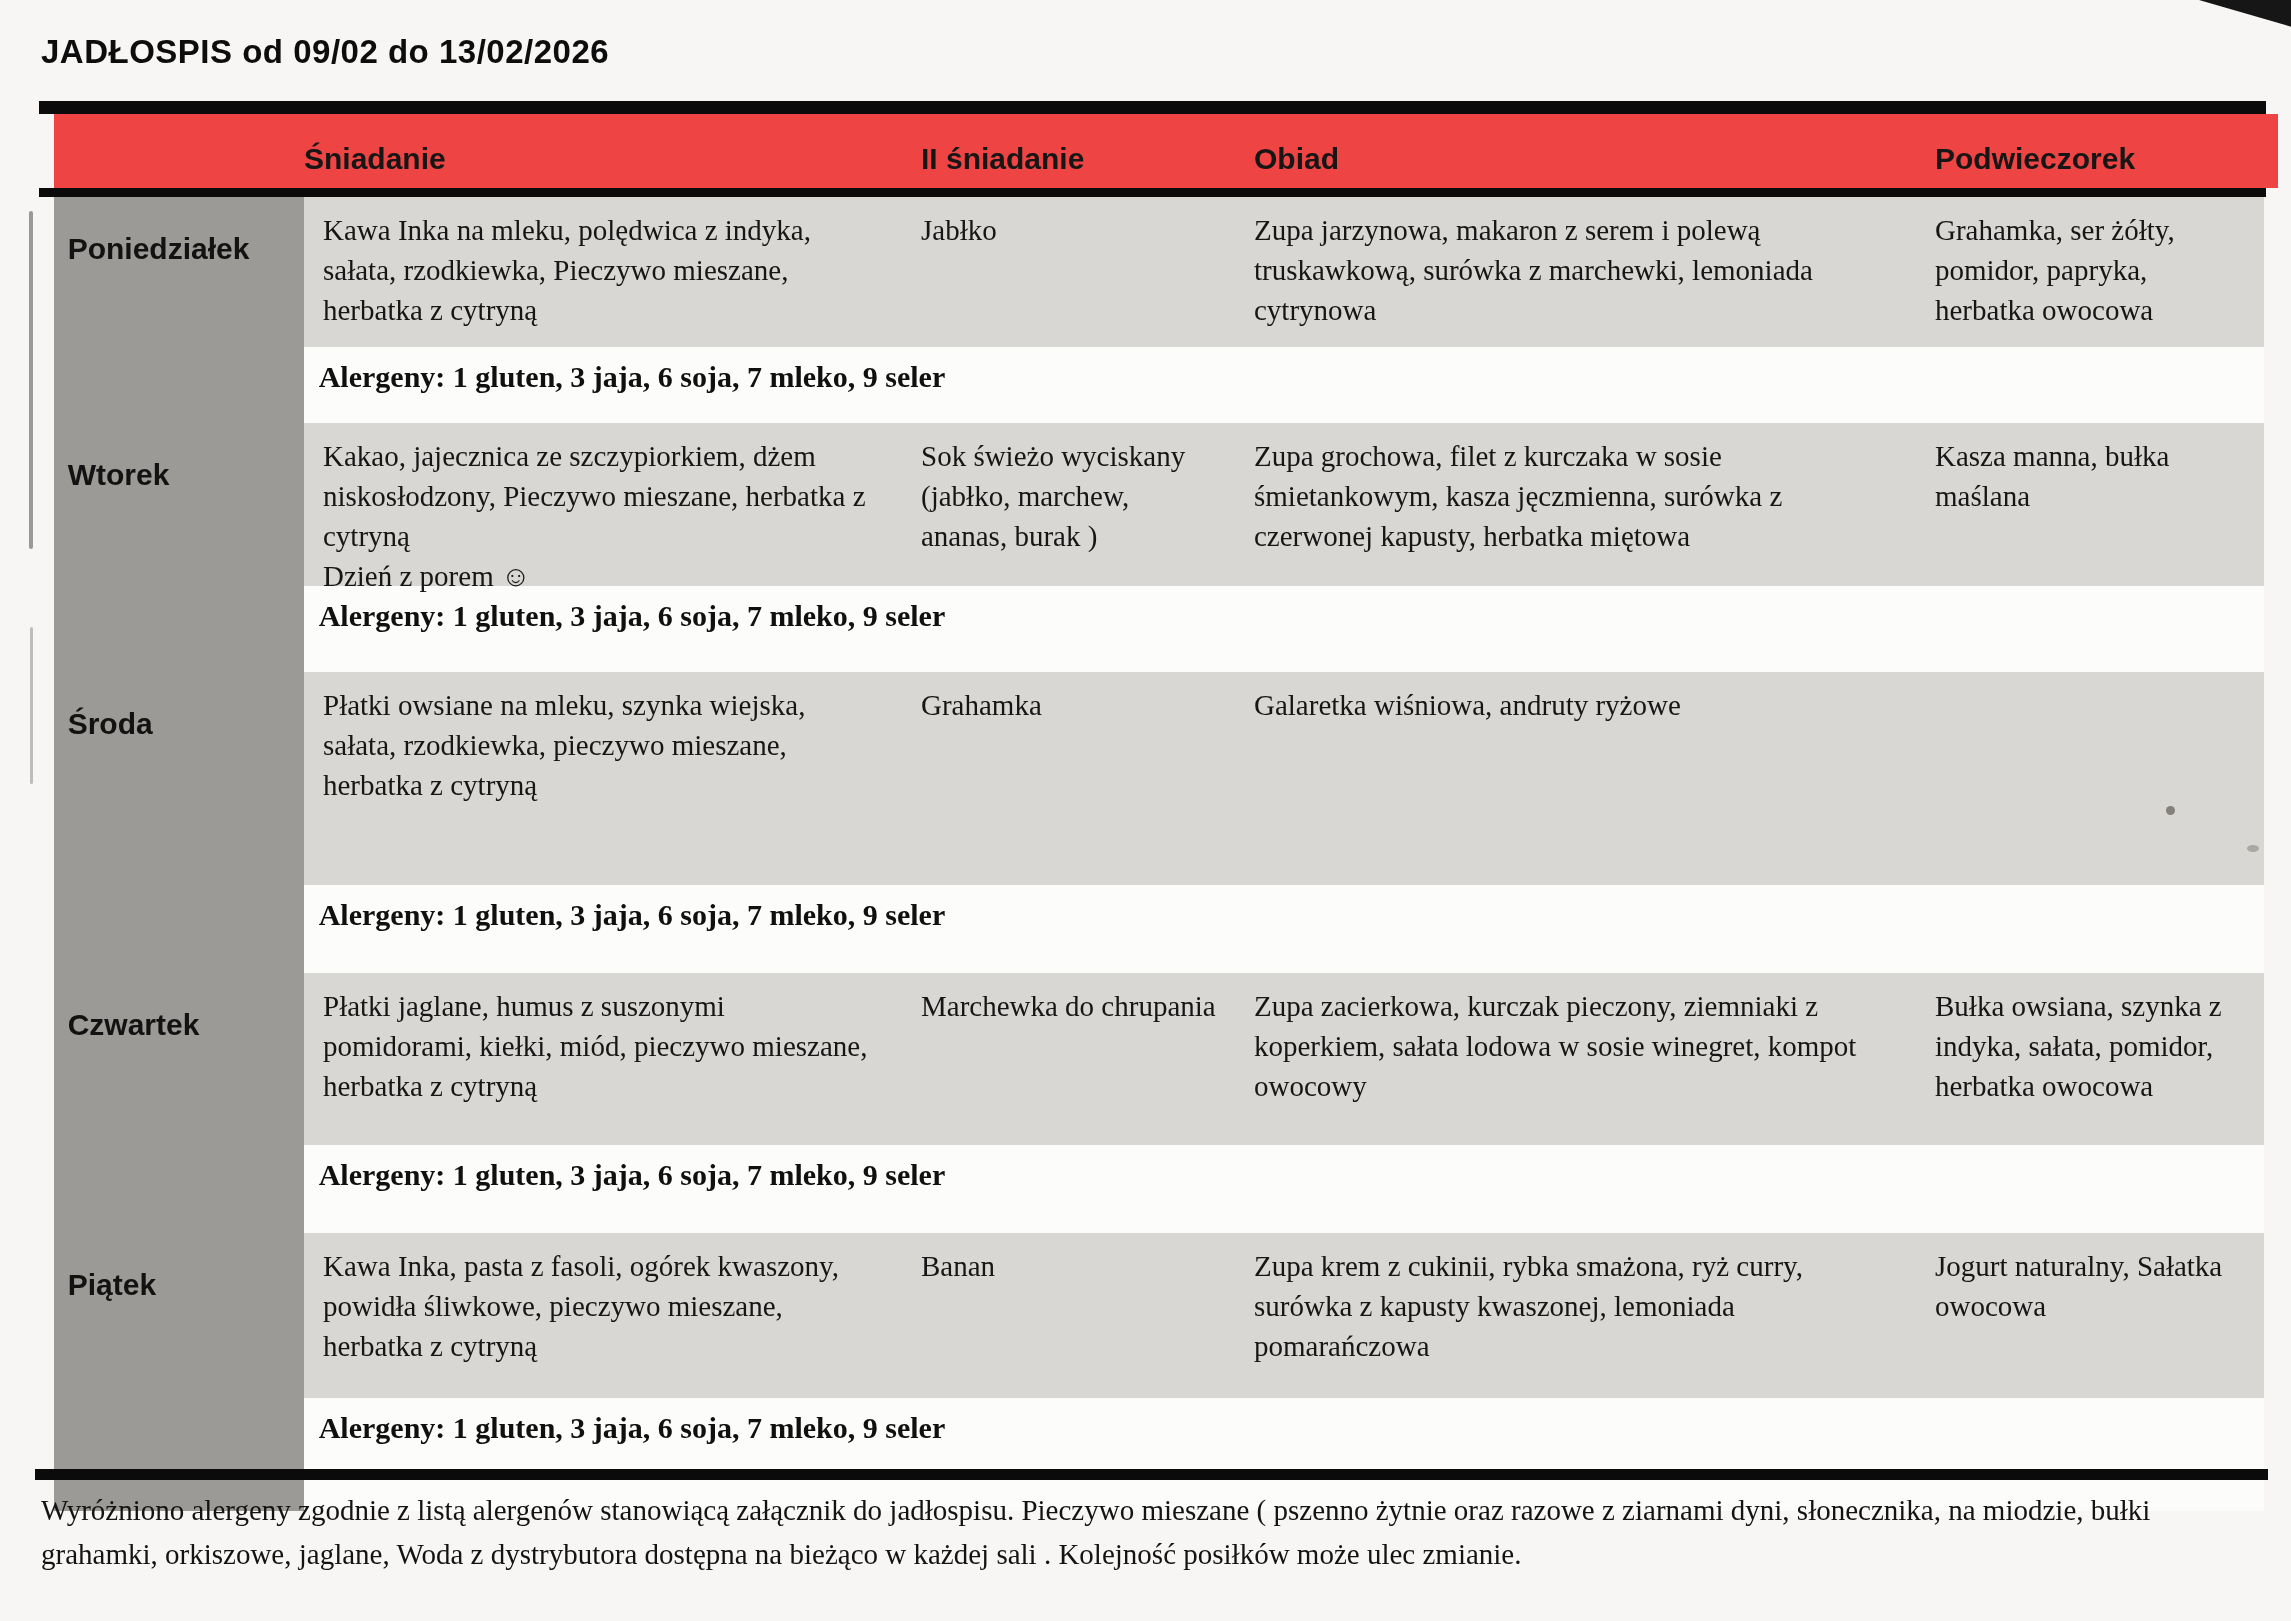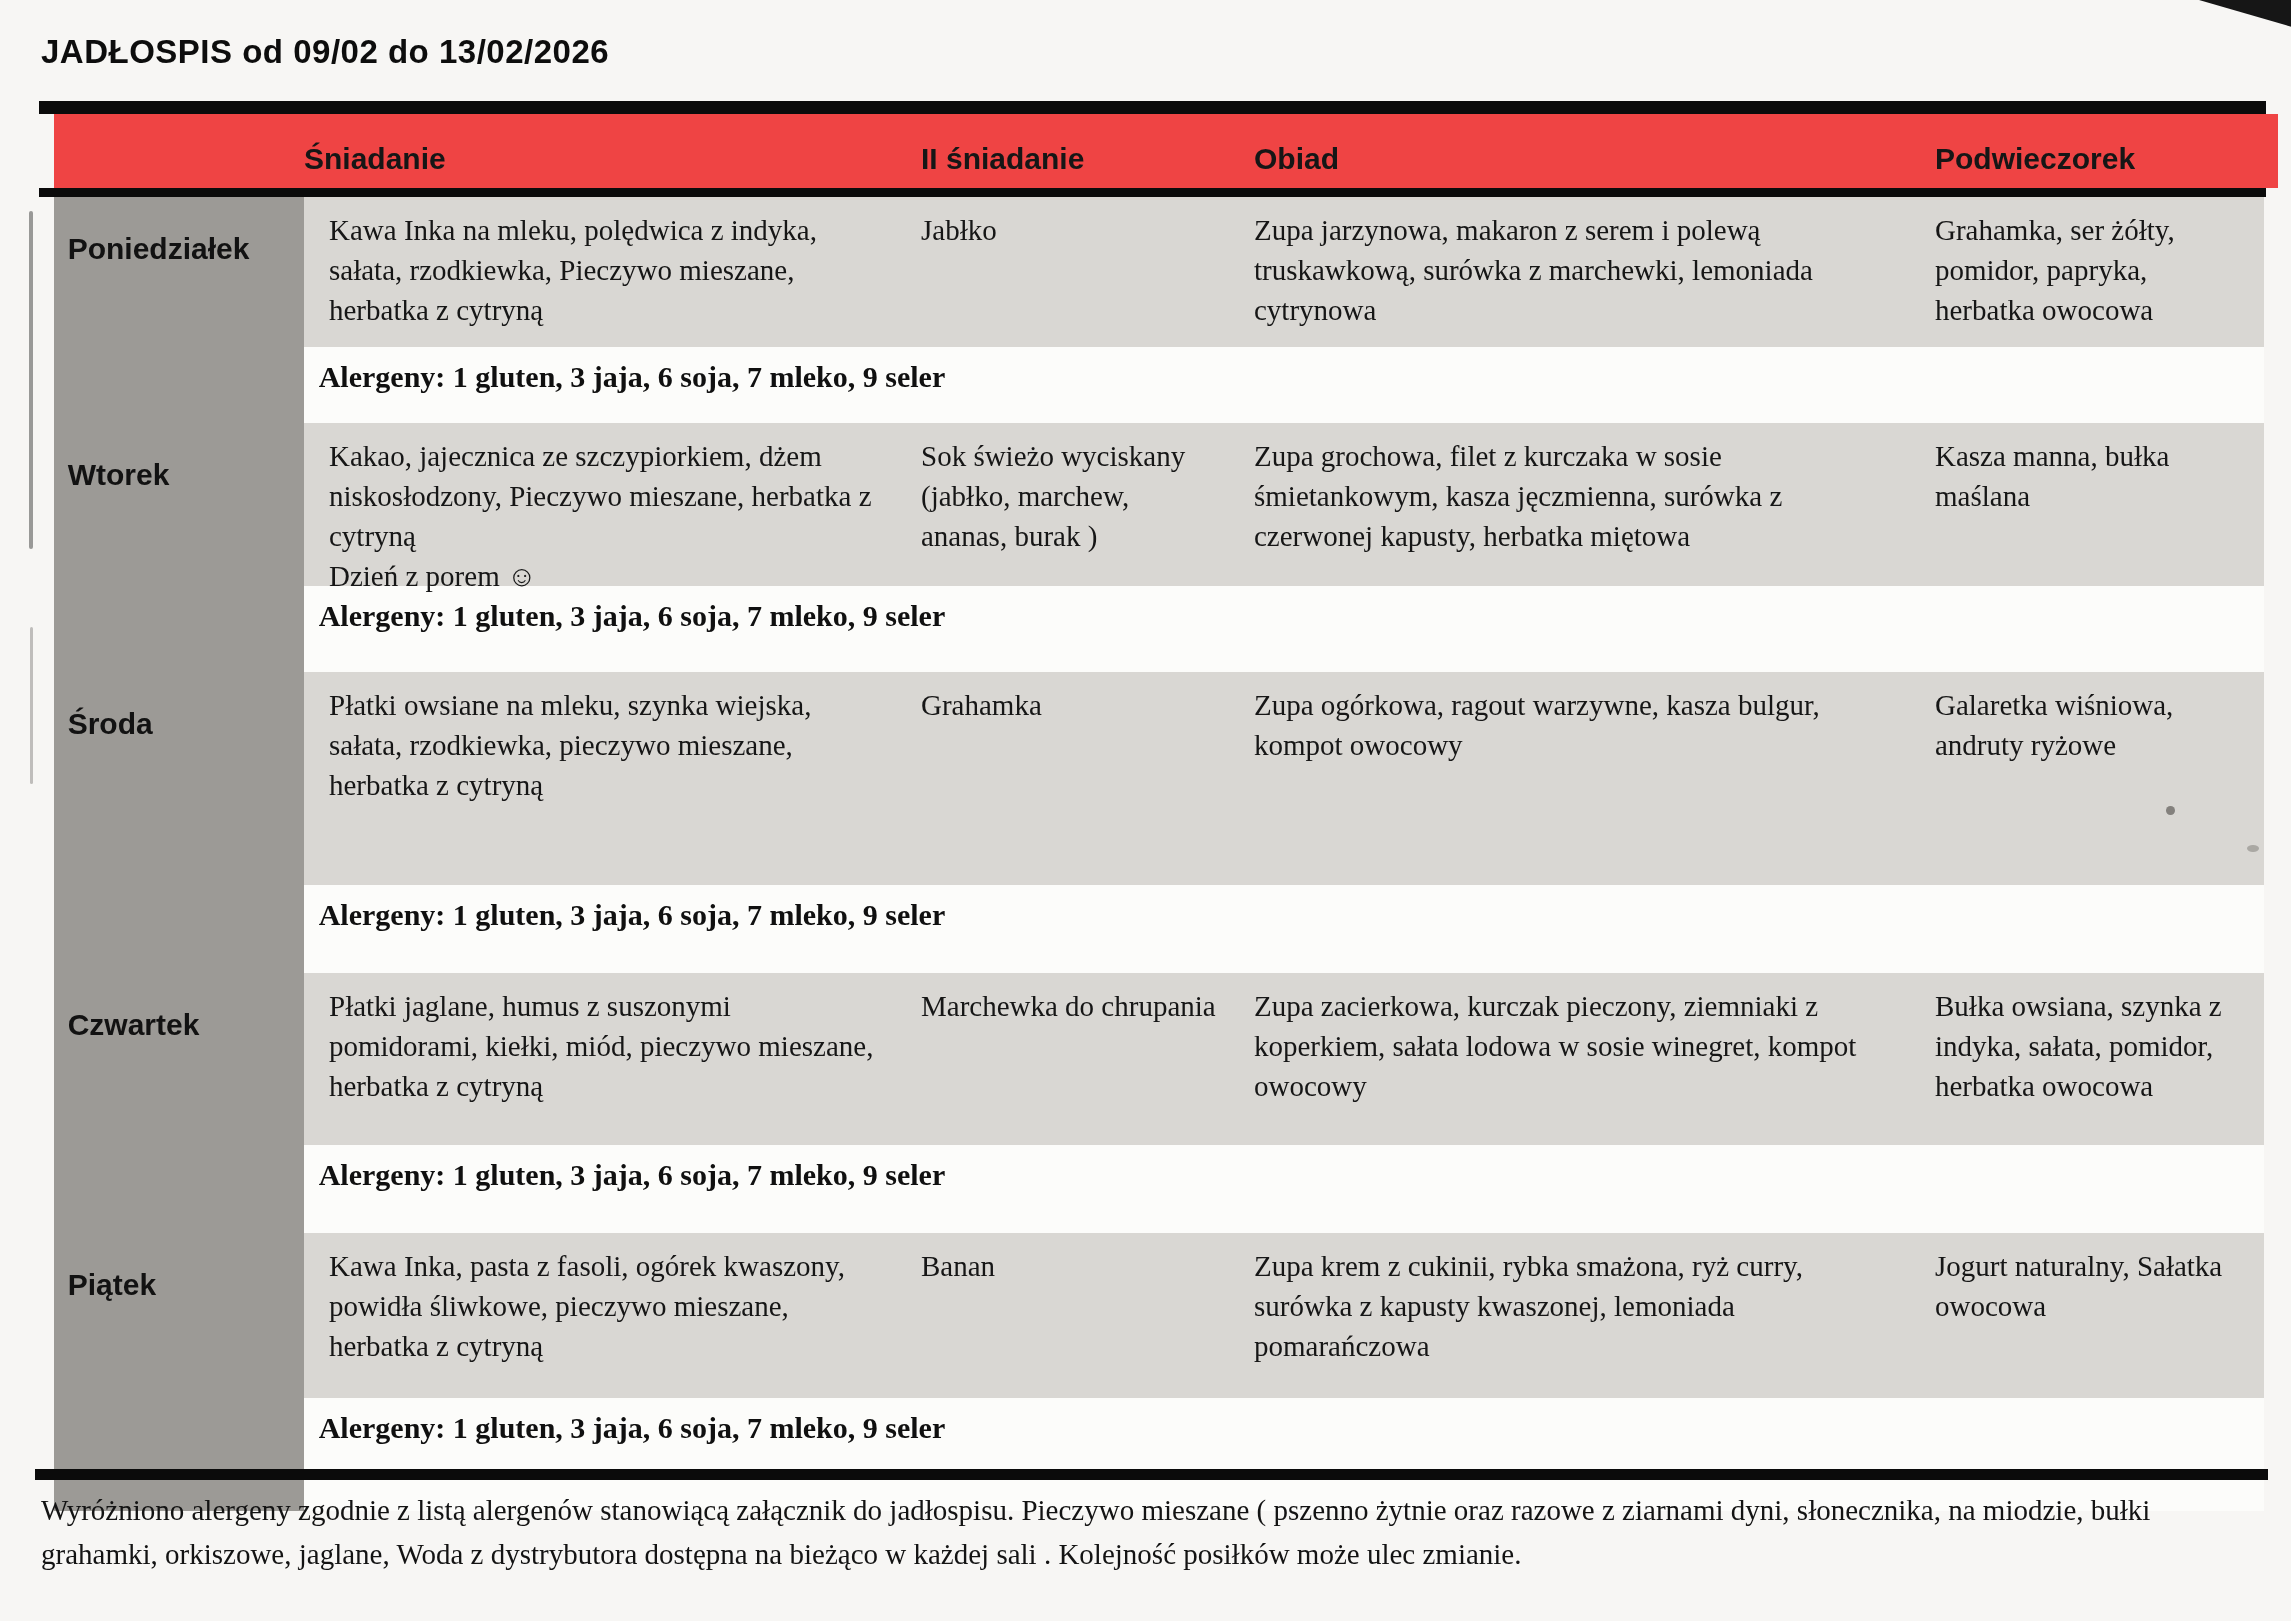--- a/index.html
+++ b/index.html
@@ -41,21 +41,21 @@
   }
   .meal-row{
     margin-left:250px;background:#d9d7d3;
     display:grid;grid-template-columns:617px 333px 681px 328px;
     box-sizing:border-box;
   }
   .meal-cell{
     font-size:29px;line-height:40px;color:#161616;
     padding-top:12.7px;box-sizing:border-box;white-space:pre-line;
   }
-  .meal-cell.c1{padding-left:25px;padding-right:43px;}
+  .meal-cell.c1{padding-left:19px;padding-right:43px;}
   .meal-cell.c2{padding-right:35px;}
   .meal-cell.c3{padding-right:47px;}
   .meal-cell.c4{padding-right:21px;}
   .allergen-row{
     margin-left:250px;background:#fcfcfa;
     font-weight:bold;font-size:30px;color:#101010;
     padding:12.7px 0 0 14.7px;box-sizing:border-box;
   }
   
   .day-block:nth-of-type(1) .meal-row{height:150px}
@@ -139,21 +139,20 @@
     </div>
     <div class="allergen-row">Alergeny: 1 gluten, 3 jaja, 6 soja, 7 mleko, 9 seler</div>
   </div>
     <div class="day-block">
     <div class="day-col">
       <div class="day-label">Środa</div>
     </div>
     <div class="meal-row">
       <div class="meal-cell c1">Płatki owsiane na mleku, szynka wiejska, sałata, rzodkiewka, pieczywo mieszane, herbatka z cytryną</div>
       <div class="meal-cell c2">Grahamka</div>
-      <div class="meal-cell c3">Zupa ogórkowa, ragout warzywne, kasza bulgur, kompot owocowy</div>
       <div class="meal-cell c4">Galaretka wiśniowa, andruty ryżowe</div>
     </div>
     <div class="allergen-row">Alergeny: 1 gluten, 3 jaja, 6 soja, 7 mleko, 9 seler</div>
   </div>
     <div class="day-block">
     <div class="day-col">
       <div class="day-label">Czwartek</div>
     </div>
     <div class="meal-row">
       <div class="meal-cell c1">Płatki jaglane, humus z suszonymi pomidorami, kiełki, miód, pieczywo mieszane, herbatka z cytryną</div>

